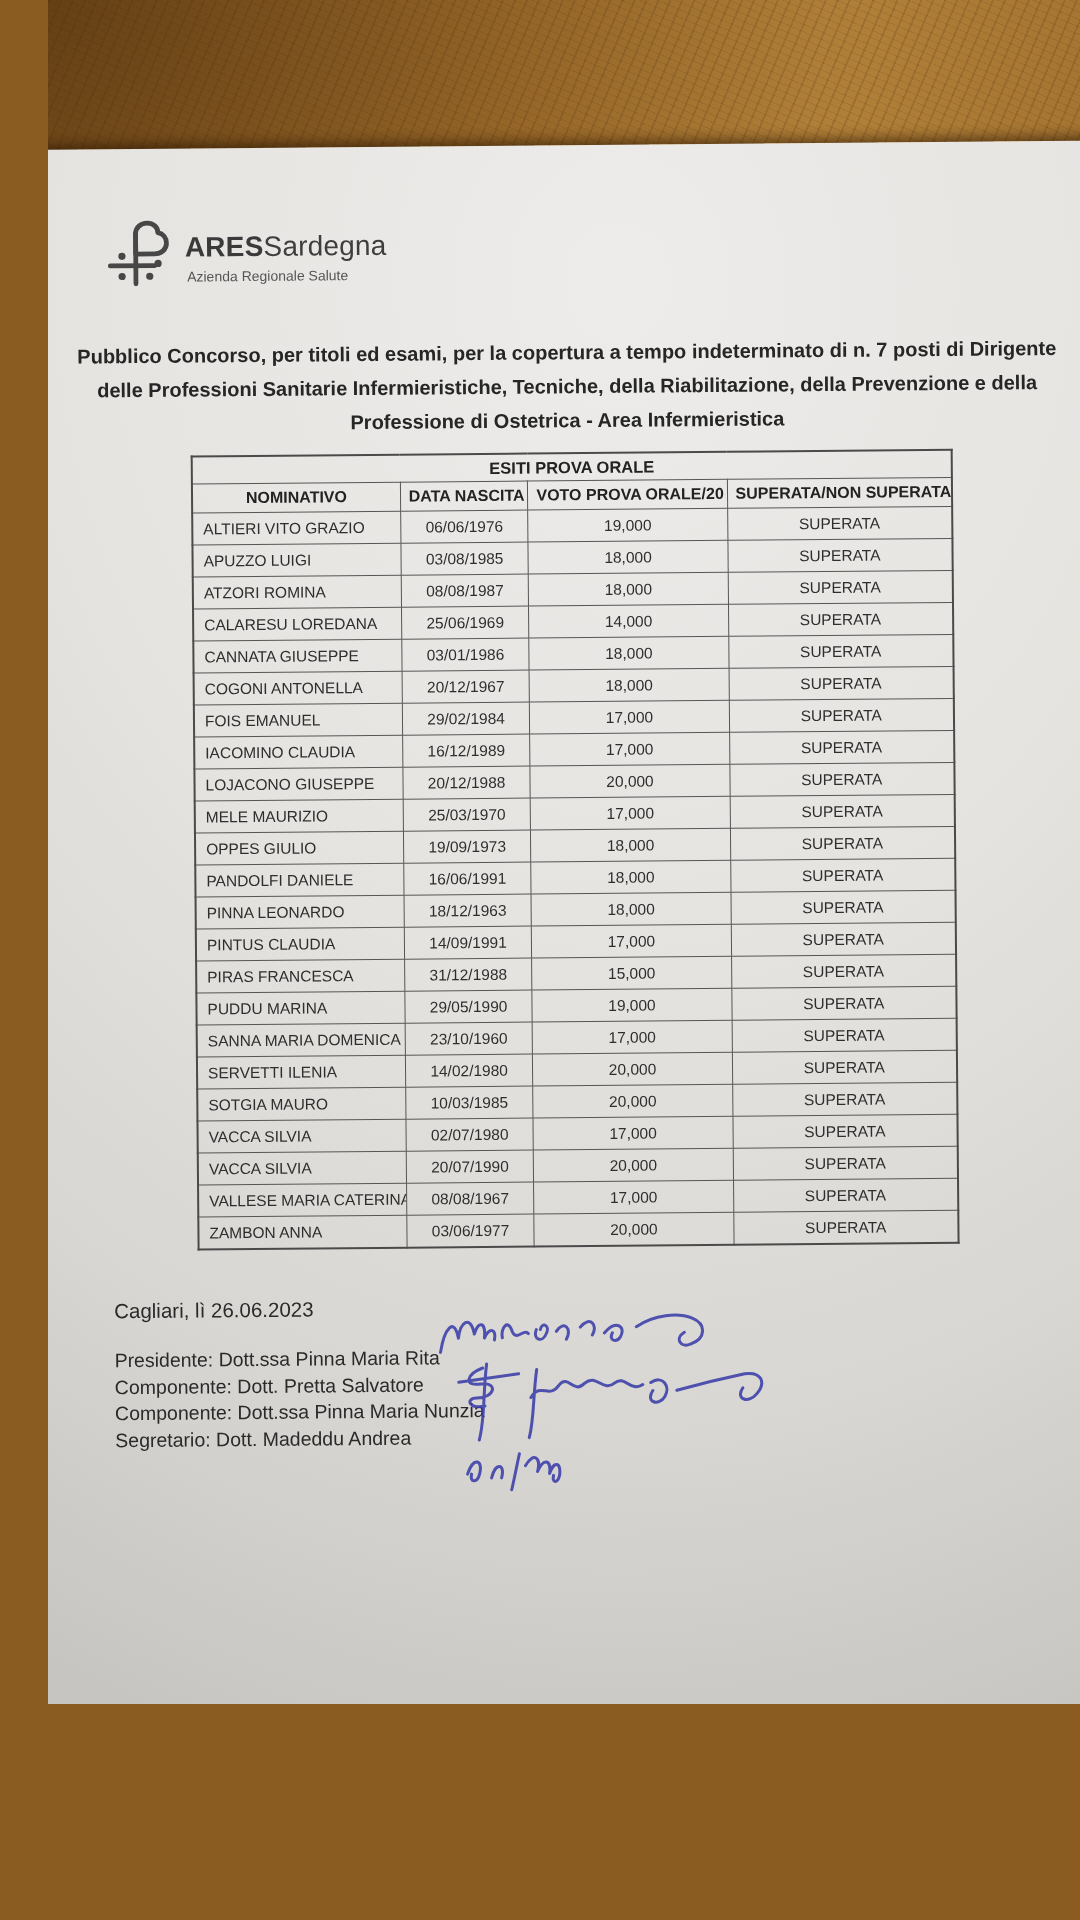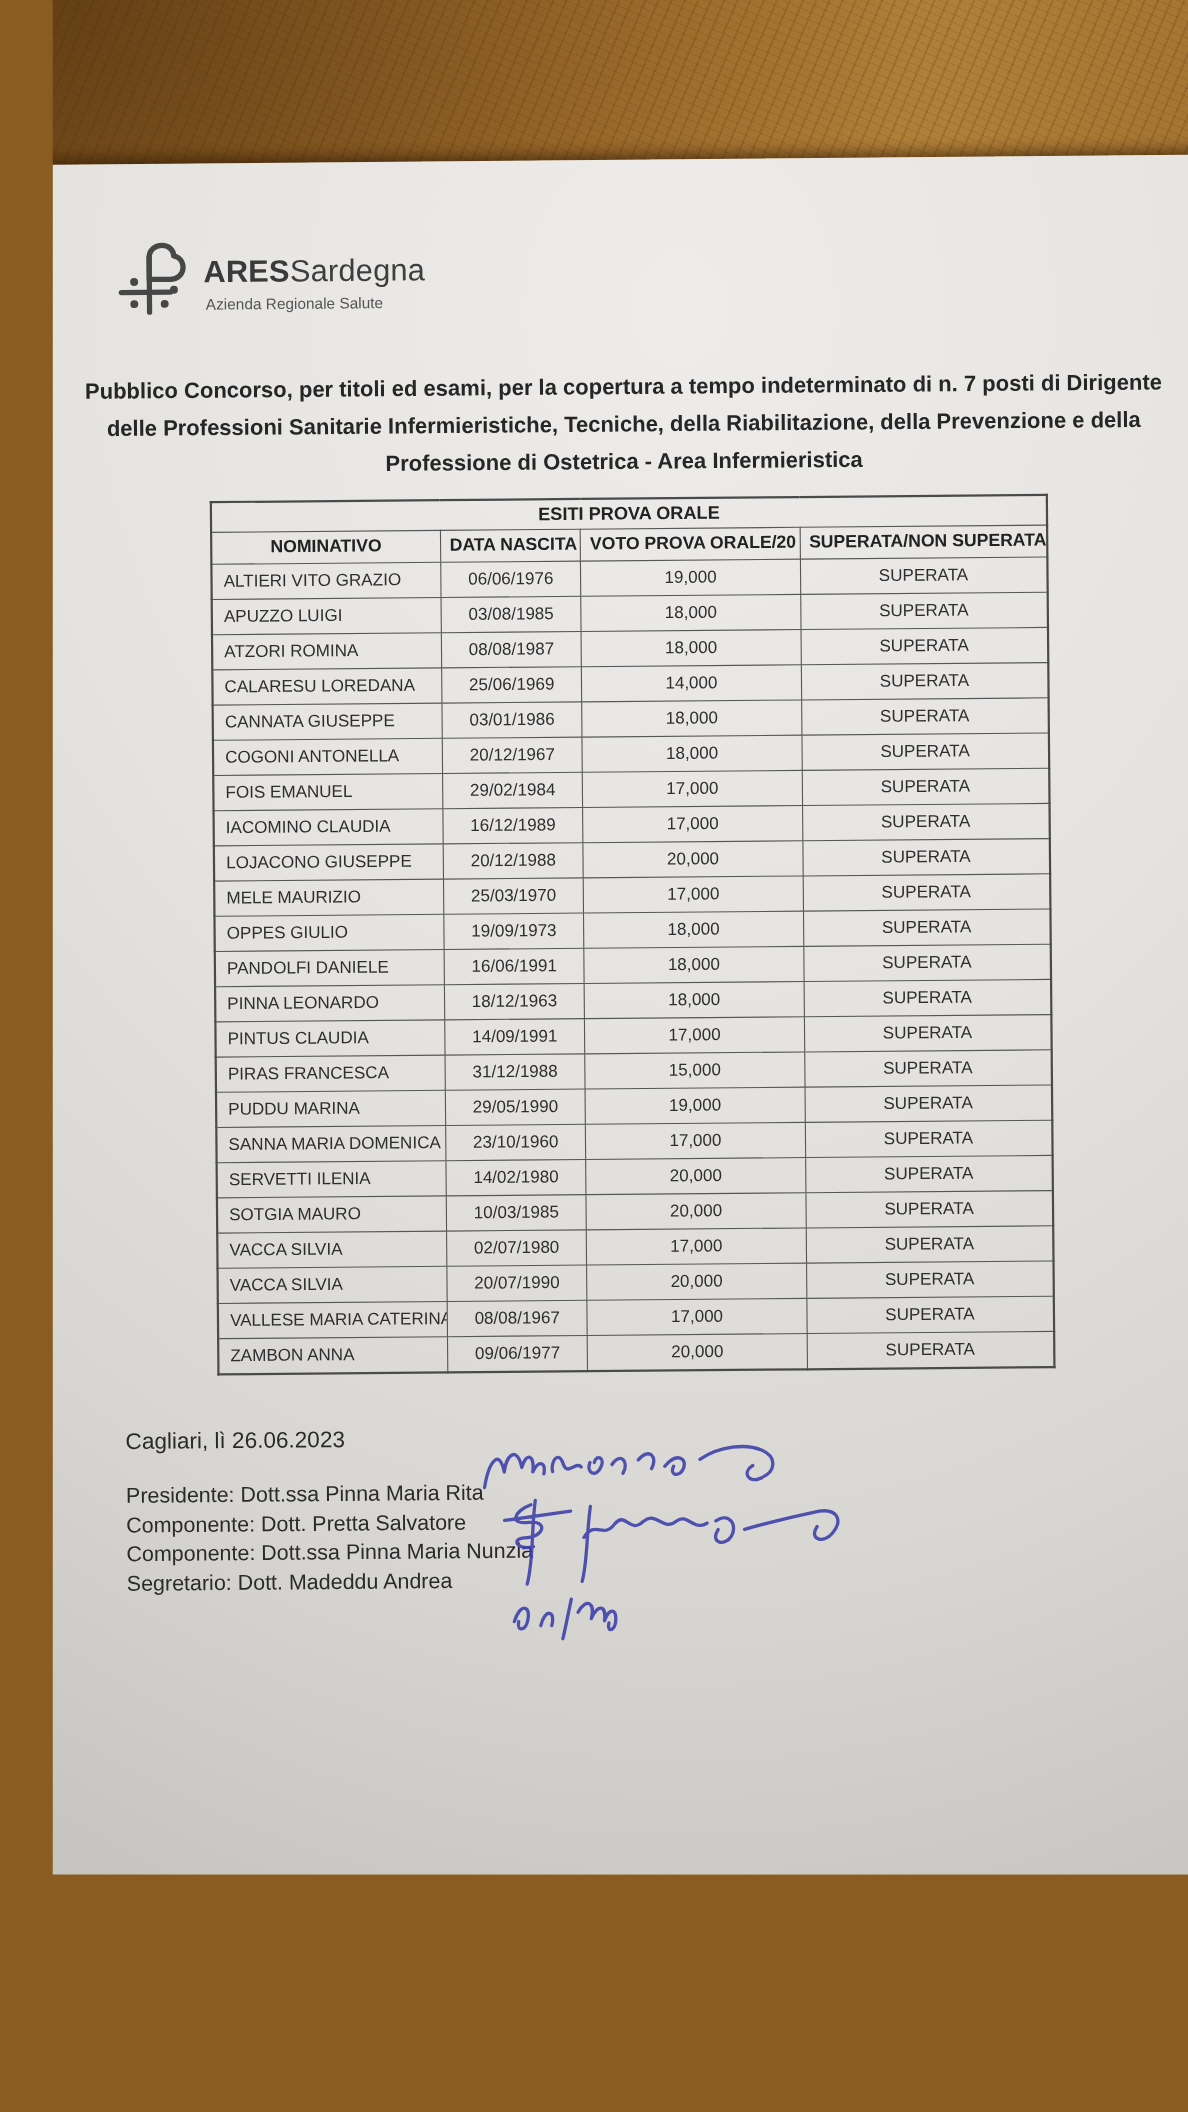--- a/index.html
+++ b/index.html
@@ -223,21 +223,21 @@
             <td class="c3">SUPERATA</td>
           </tr>
           <tr>
             <td class="c0">VALLESE MARIA CATERINA</td>
             <td class="c1">08/08/1967</td>
             <td class="c2">17,000</td>
             <td class="c3">SUPERATA</td>
           </tr>
           <tr>
             <td class="c0">ZAMBON ANNA</td>
-            <td class="c1">09/06/1977</td>
+            <td class="c1">03/06/1977</td>
             <td class="c2">20,000</td>
             <td class="c3">SUPERATA</td>
           </tr>
         </tbody>
     </table>
 
     <div class="place-date">Cagliari, lì 26.06.2023</div>
     <div class="committee">
       <div>Presidente: Dott.ssa Pinna Maria Rita</div>
       <div>Componente: Dott. Pretta Salvatore</div>

